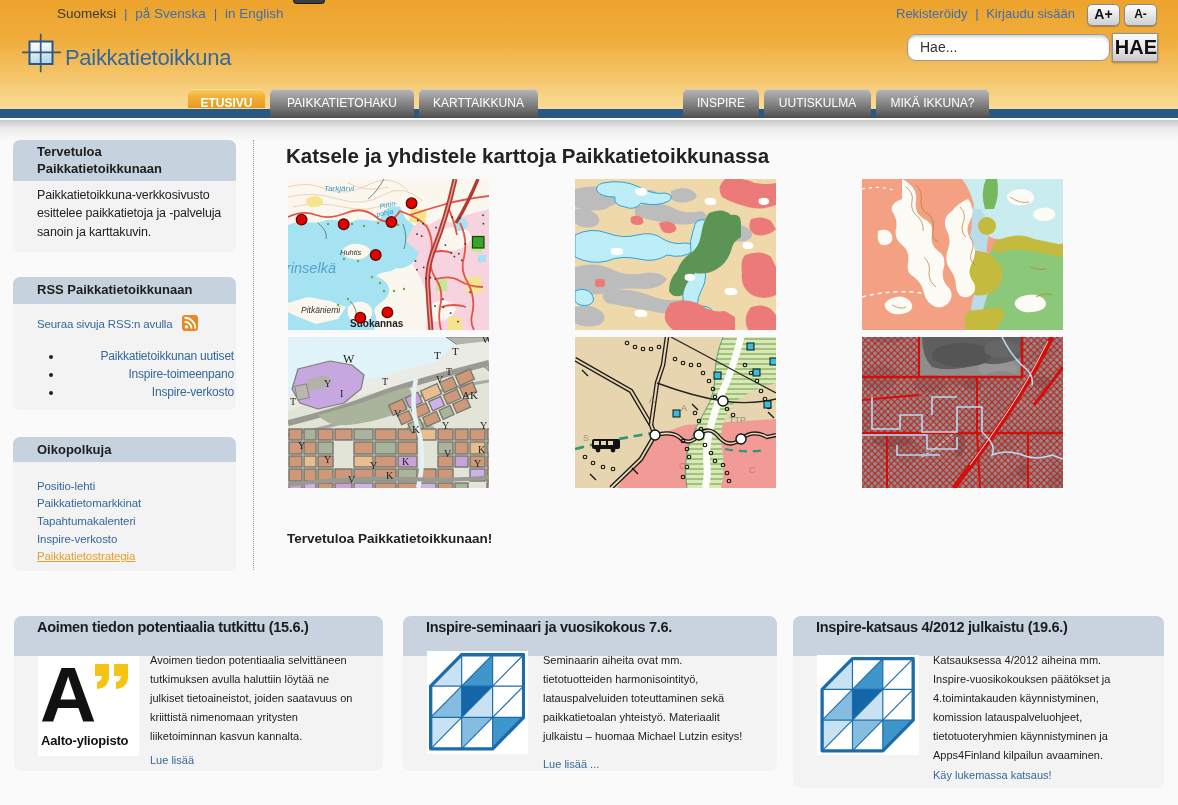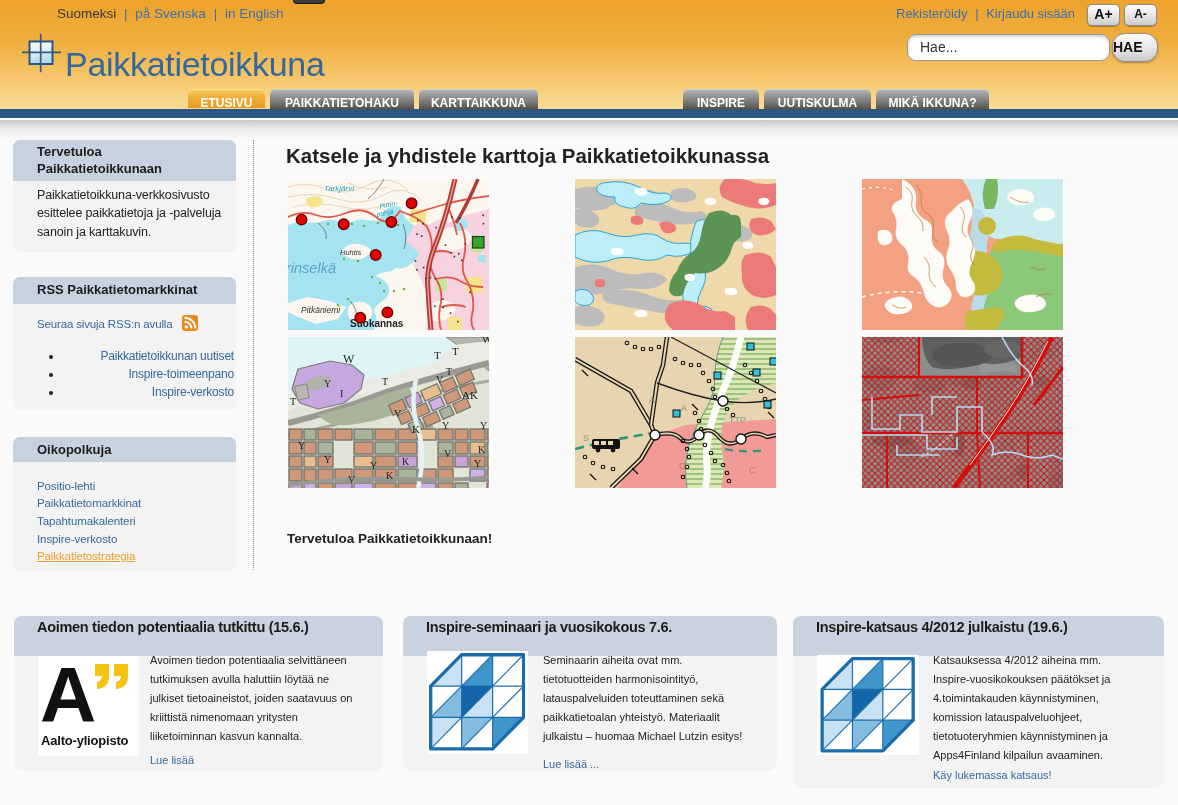--- a/index.html
+++ b/index.html
@@ -14,30 +14,30 @@
 #toplinks .sep{color:#3d6fab;padding:0 4px;}
 #toprl{position:absolute;left:896px;top:6px;font-size:13px;}
 #toprl a{color:#3d6fab;text-decoration:none;}
 #toprl .sep{color:#3d6fab;padding:0 4px;}
 .fbtn{position:absolute;top:4px;height:20px;border:1px solid #8a8a8a;border-radius:5px;
  background:linear-gradient(#fdfdfd,#e9e9e9 45%,#cfcfcf);box-shadow:0 1px 1px rgba(0,0,0,.25);
  font-weight:bold;color:#111;text-align:center;}
 #aplus{left:1087px;width:31px;font-size:14px;line-height:19px;}
 #aminus{left:1124px;width:31px;font-size:12px;line-height:19px;}
 #logo{position:absolute;left:22px;top:32px;width:44px;height:44px;}
-#logotext{position:absolute;left:65px;top:44.5px;font-size:34px;color:#33689c;letter-spacing:-0.3px;}
+#logotext{position:absolute;left:65px;top:44.5px;font-size:22px;color:#33689c;letter-spacing:-0.3px;}
 #searchbox{position:absolute;left:907px;top:34px;width:201px;height:25px;background:#fff;border:1px solid #999;border-radius:9px;box-shadow:inset 0 2px 3px rgba(0,0,0,.18);}
 #searchbox span{position:absolute;left:12px;top:4px;font-size:14px;color:#333;}
-#haebtn{position:absolute;left:1112px;top:33px;width:44px;height:27px;border:1px solid #909090;border-radius:13px;
+#haebtn{position:absolute;left:1112px;top:33px;width:44px;height:27px;border:1px solid #909090;border-radius:0;
  background:linear-gradient(#fbfbfb,#e8e8e8 50%,#c9c9c9);box-shadow:0 1px 2px rgba(0,0,0,.3);
- font-weight:bold;font-size:14px;color:#111;text-align:left;line-height:26px;}
-
-.tab{position:absolute;top:89px;height:21px;border-radius:5px 5px 0 0;
+ font-weight:bold;font-size:20px;color:#111;text-align:right;line-height:26px;}
+
+.tab{position:absolute;top:89px;height:29px;border-radius:5px 5px 0 0;
  background:linear-gradient(#b7b7b7,#999999 30%,#6e6e6e 72%,#4d4d4d);
- color:#fff;font-weight:bold;font-size:12px;text-align:center;line-height:28.5px;letter-spacing:0;z-index:4;box-shadow:inset 0 1px 0 #cfcfcf;}
+ color:#fff;font-weight:normal;font-size:12px;text-align:center;line-height:28.5px;letter-spacing:0;z-index:4;box-shadow:inset 0 1px 0 #cfcfcf;}
 #tab-active{position:absolute;top:89px;height:19px;border-radius:5px 5px 0 0;
  background:linear-gradient(#f8cf66,#f1b13c 40%,#e8991c);
  color:#fff;font-weight:bold;font-size:12px;text-align:center;letter-spacing:0;line-height:28.5px;z-index:4;box-shadow:inset 0 1px 0 #fbe09a;}
 #bluebar{position:absolute;left:0;top:108.5px;width:1178px;height:9px;background:#2a5884;}
 #belowbar{position:absolute;left:0;top:117.5px;width:1178px;height:24px;background:linear-gradient(#ffffff,#ffffff 6%,#c9c9c9 10%,#ebebeb 45%,#f6f6f6 78%,#fafafa);}
 
 .sbox{position:absolute;left:13px;width:223px;background:#f3f3f3;border-radius:7px;overflow:hidden;}
 .sbox .hd{background:#c7d2df;font-weight:bold;font-size:13px;color:#1c1c1c;padding:4px 10px 4px 24px;line-height:16.5px;}
 .sbox .bd{padding:11px 2px 12px 24px;font-size:12.5px;letter-spacing:-0.15px;color:#222;}
 #sbA{top:140px;height:112px;}
@@ -98,21 +98,21 @@
   <div class="tab" style="left:764px;width:107px;">UUTISKULMA</div>
   <div class="tab" style="left:876px;width:113px;">MIKÄ IKKUNA?</div>
   <div id="bluebar"></div>
   <div id="belowbar"></div>
 
   <div class="sbox" id="sbA">
     <div class="hd">Tervetuloa<br>Paikkatietoikkunaan</div>
     <div class="bd" style="line-height:18.4px;padding-top:5px;">Paikkatietoikkuna‑verkkosivusto<br>esittelee paikkatietoja ja ‑palveluja<br>sanoin ja karttakuvin.</div>
   </div>
   <div class="sbox" id="sbB">
-    <div class="hd" style="padding-top:5px;padding-bottom:5px;">RSS Paikkatietomarkkinat</div>
+    <div class="hd" style="padding-top:5px;padding-bottom:5px;">RSS Paikkatietoikkunaan</div>
     <div class="bd">
       <a href="#" style="font-size:11.5px;">Seuraa sivuja RSS:n avulla</a>
       <svg style="vertical-align:-3px;margin-left:6px" width="16" height="16" viewBox="0 0 16 16">
         <rect width="16" height="16" rx="3" fill="#e98a20"></rect>
         <circle cx="4.4" cy="11.9" r="1.7" fill="#fff"></circle>
         <path d="M2.6 6.7 A 6.8 6.8 0 0 1 9.4 13.5" fill="none" stroke="#fff" stroke-width="1.9"></path>
         <path d="M2.6 2.7 A 10.8 10.8 0 0 1 13.4 13.5" fill="none" stroke="#fff" stroke-width="1.9"></path>
       </svg>
       <ul>
         <li><a href="#">Paikkatietoikkunan uutiset</a></li>

